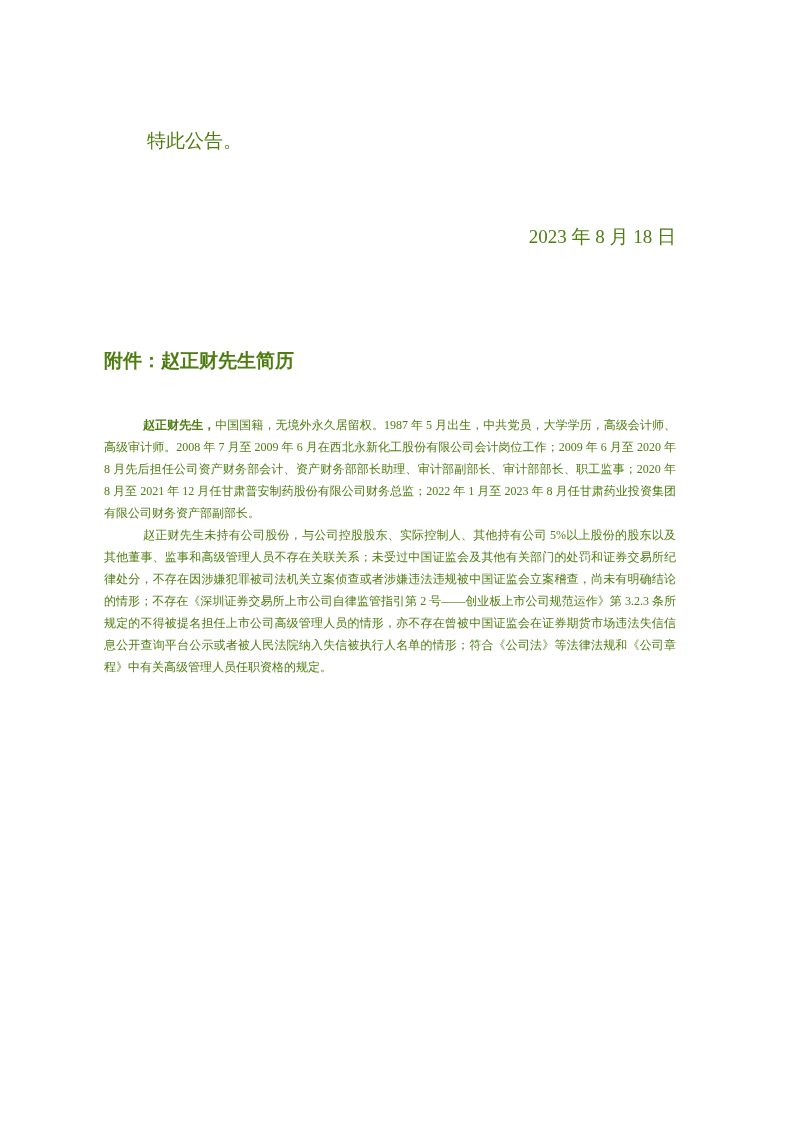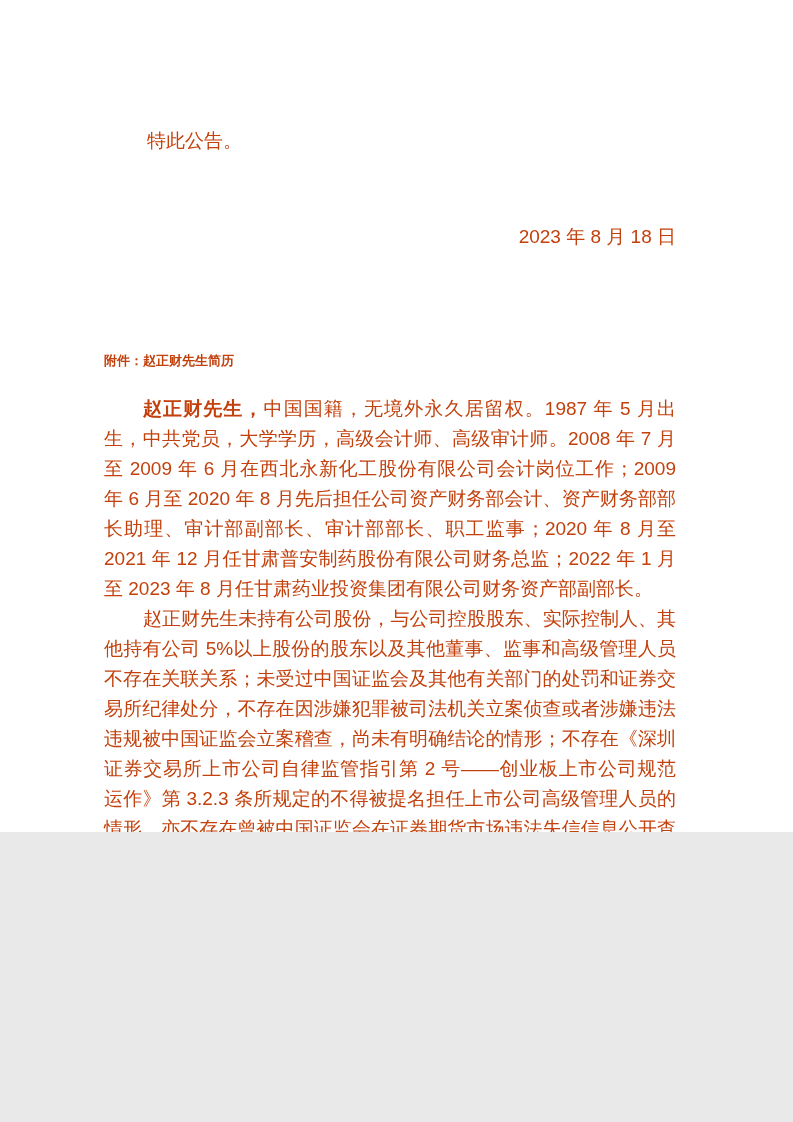--- a/index.html
+++ b/index.html
@@ -3,25 +3,25 @@
 <meta charset="utf-8">
 <style>
   html, body {
     margin: 0;
     padding: 0;
     background: #e9e9e9;
   }
   .page {
     position: relative;
     width: 793px;
-    height: 832px;
+    height: 1122px;
     margin: 0 auto;
     background: #ffffff;
-    font-family: Liberation Sans, sans-serif;
-    color: #c2410c;
+    font-family: Liberation Serif, serif;
+    color: #4d7c0f;
     overflow: hidden;
   }
   .closing {
     position: absolute;
     left: 147px;
     top: 126px;
     font-size: 19px;
     line-height: 30px;
     white-space: nowrap;
   }
@@ -30,32 +30,32 @@
     top: 221px;
     right: 117px;
     text-align: right;
     font-size: 19px;
     line-height: 31px;
   }
   .attachment-heading {
     position: absolute;
     left: 104px;
     top: 346px;
-    font-size: 13px;
+    font-size: 19px;
     line-height: 30px;
     font-weight: bold;
     white-space: nowrap;
   }
   .bio {
     position: absolute;
     left: 104px;
-    top: 394px;
+    top: 414px;
     width: 572px;
-    font-size: 19px;
-    line-height: 30px;
+    font-size: 12px;
+    line-height: 22px;
     text-align: justify;
   }
   .bio p {
     margin: 0;
     text-indent: 39px;
   }
   .person-name-lead {
     font-weight: bold;
   }
 </style>

